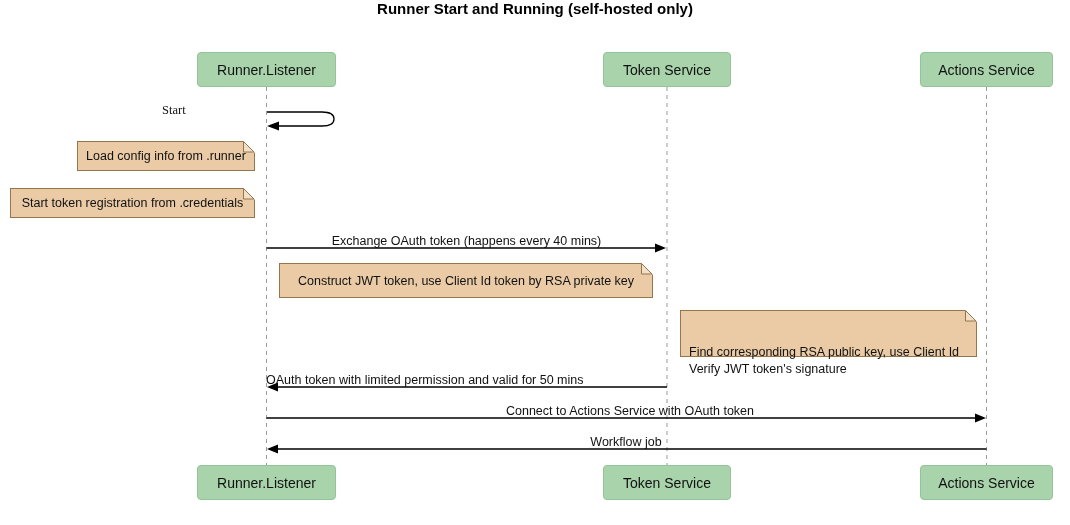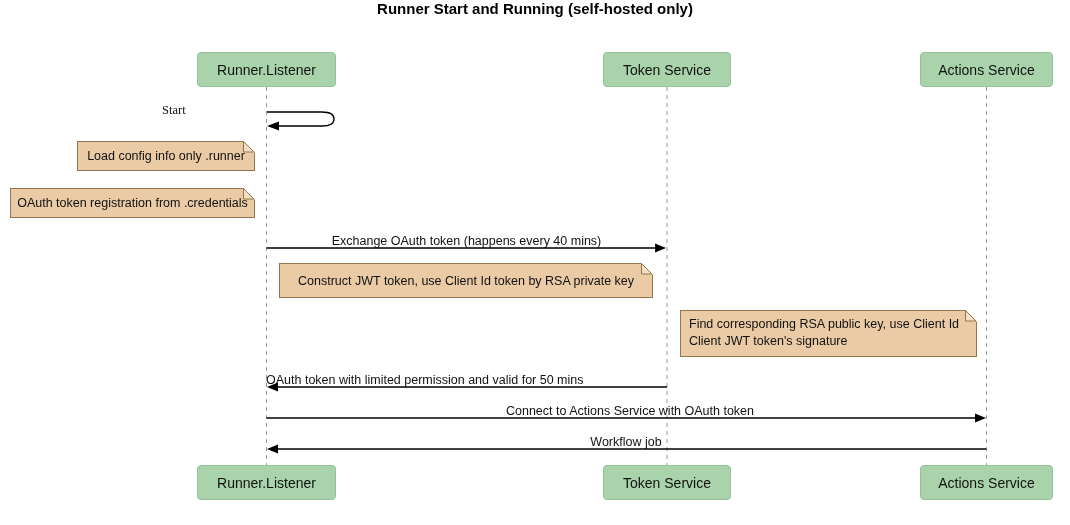--- a/index.html
+++ b/index.html
@@ -47,21 +47,21 @@
   .note {
     position:absolute;
     background: var(--note-fill);
     border: 1px solid var(--note-border);
     font-size:12.5px; color:#111; white-space:nowrap;
   }
   .note.center { display:flex; align-items:center; justify-content:center; }
   .note .fold { position:absolute; top:-1px; right:-1px; }
   .fold-cut  { fill: var(--background); }
   .fold-flap { fill: var(--note-fold); stroke: var(--note-border); stroke-width:1; }
-  .note-lines { padding: 5px 0 0 8px; line-height:17px; }
+  .note-lines { padding: 5px 0 0 8px; line-height:17px;margin-top:28px; }
 </style>
 </head>
 <body>
 
 <div class="diagram">
 
   <div class="title">Runner Start and Running (self-hosted only)</div>
 
   <svg class="layer" width="1070" height="525" viewBox="0 0 1070 525">
 
@@ -105,47 +105,47 @@
     <span>Actions Service</span>
   </div>
 
   <div class="msg-label" style="left:162px; top:104px; width:100px; font-family:Liberation Serif, serif;">Start</div>
   <div class="msg-label" style="left:266px; top:235px; width:401px; text-align:center;">Exchange OAuth token (happens every 40 mins)</div>
   <div class="msg-label" style="left:266px; top:374px; width:401px; text-align:left;">OAuth token with limited permission and valid for 50 mins</div>
   <div class="msg-label" style="left:270px; top:405px; width:720px; text-align:center;">Connect to Actions Service with OAuth token</div>
   <div class="msg-label" style="left:266px; top:436px; width:720px; text-align:center;">Workflow job</div>
 
   <div class="note center" style="left:77px; top:141px; width:178px; height:30px;">
-    <span>Load config info only .runner</span>
+    <span>Load config info from .runner</span>
     <svg class="fold" width="12" height="12" viewBox="0 0 12 12">
       <path class="fold-cut" d="M0 0 H12 V12 Z"></path>
       <path class="fold-flap" d="M0.5 0.5 L11 11 L0.5 11 Z"></path>
     </svg>
   </div>
 
   <div class="note center" style="left:10px; top:188px; width:245px; height:30px;">
-    <span>OAuth token registration from .credentials</span>
+    <span>Start token registration from .credentials</span>
     <svg class="fold" width="12" height="12" viewBox="0 0 12 12">
       <path class="fold-cut" d="M0 0 H12 V12 Z"></path>
       <path class="fold-flap" d="M0.5 0.5 L11 11 L0.5 11 Z"></path>
     </svg>
   </div>
 
   <div class="note center" style="left:279px; top:263px; width:374px; height:35px;">
     <span>Construct JWT token, use Client Id token by RSA private key</span>
     <svg class="fold" width="12" height="12" viewBox="0 0 12 12">
       <path class="fold-cut" d="M0 0 H12 V12 Z"></path>
       <path class="fold-flap" d="M0.5 0.5 L11 11 L0.5 11 Z"></path>
     </svg>
   </div>
 
   <div class="note" style="left:680px; top:310px; width:297px; height:47px;">
     <div class="note-lines">
       <div>Find corresponding RSA public key, use Client Id</div>
-      <div>Client JWT token's signature</div>
+      <div>Verify JWT token's signature</div>
     </div>
     <svg class="fold" width="12" height="12" viewBox="0 0 12 12">
       <path class="fold-cut" d="M0 0 H12 V12 Z"></path>
       <path class="fold-flap" d="M0.5 0.5 L11 11 L0.5 11 Z"></path>
     </svg>
   </div>
 
 </div>
 
 </body></html>

